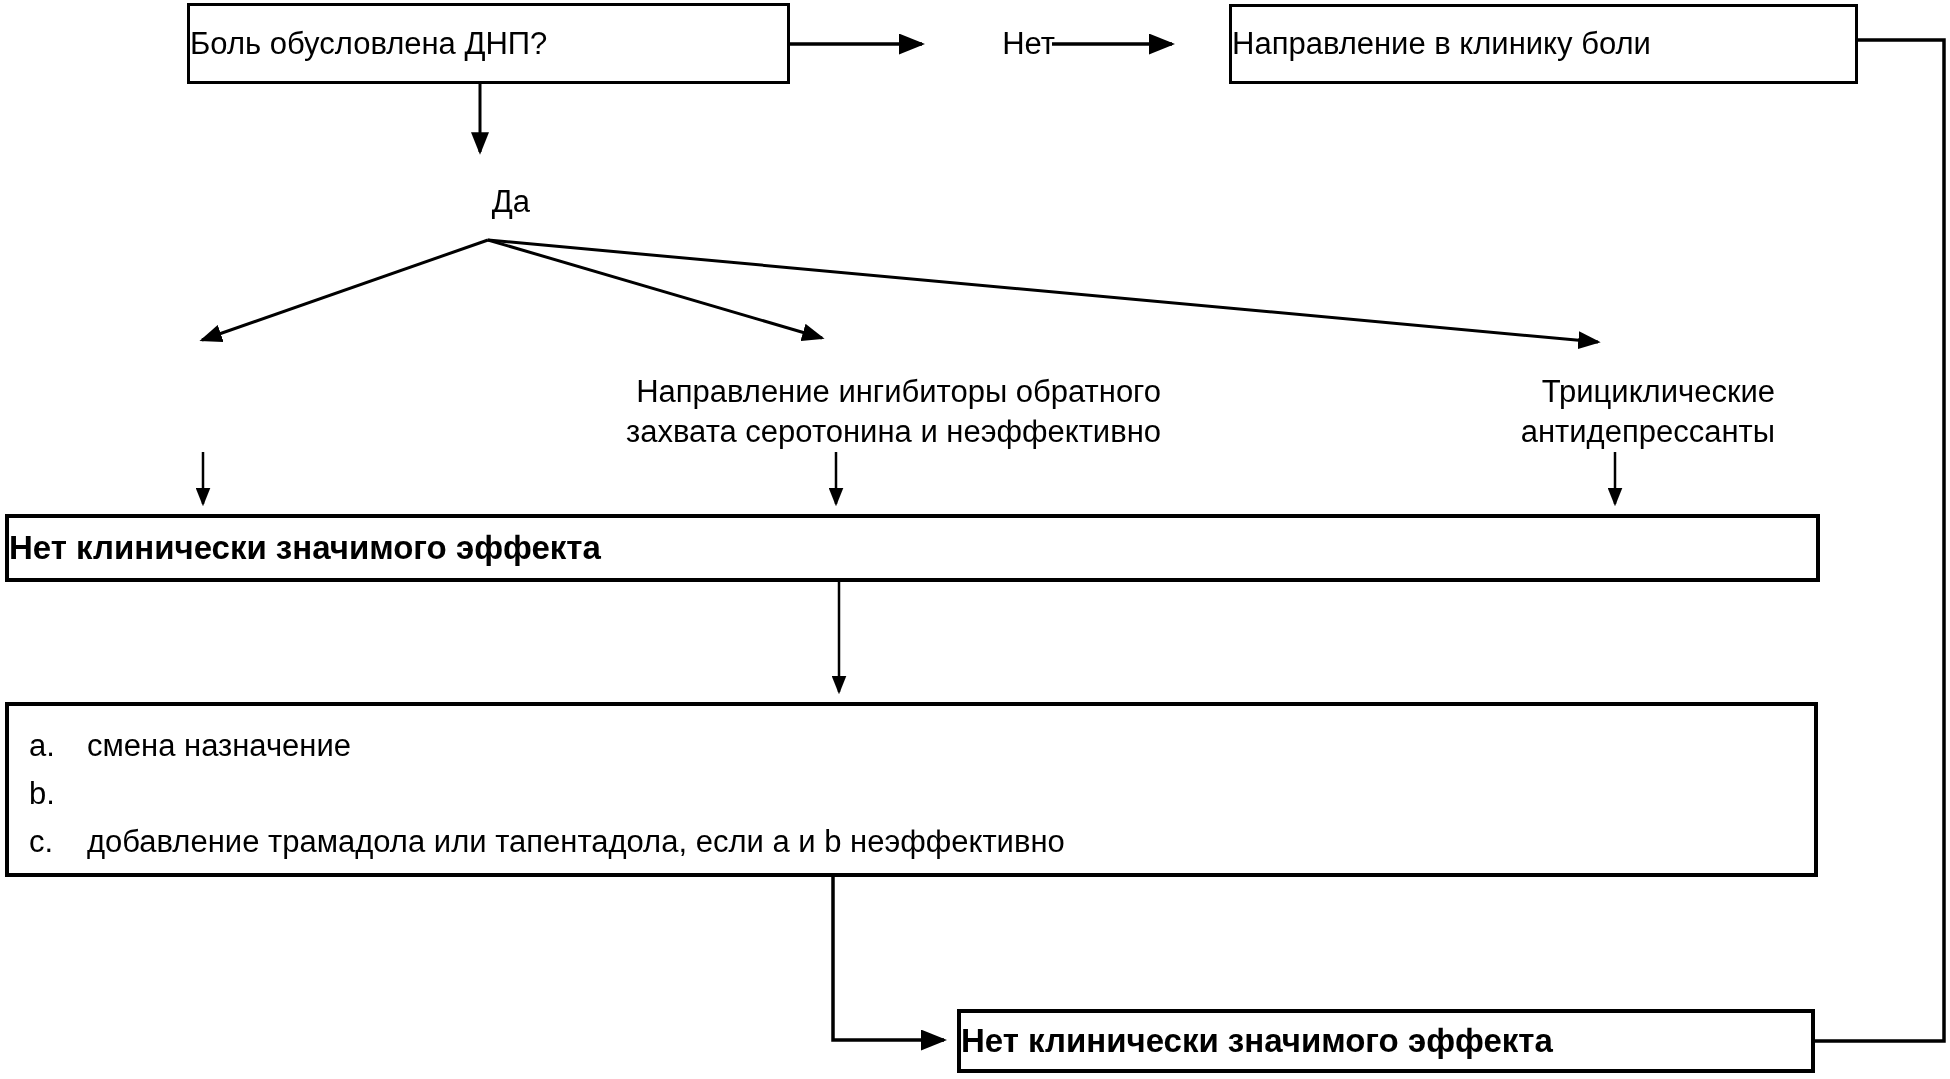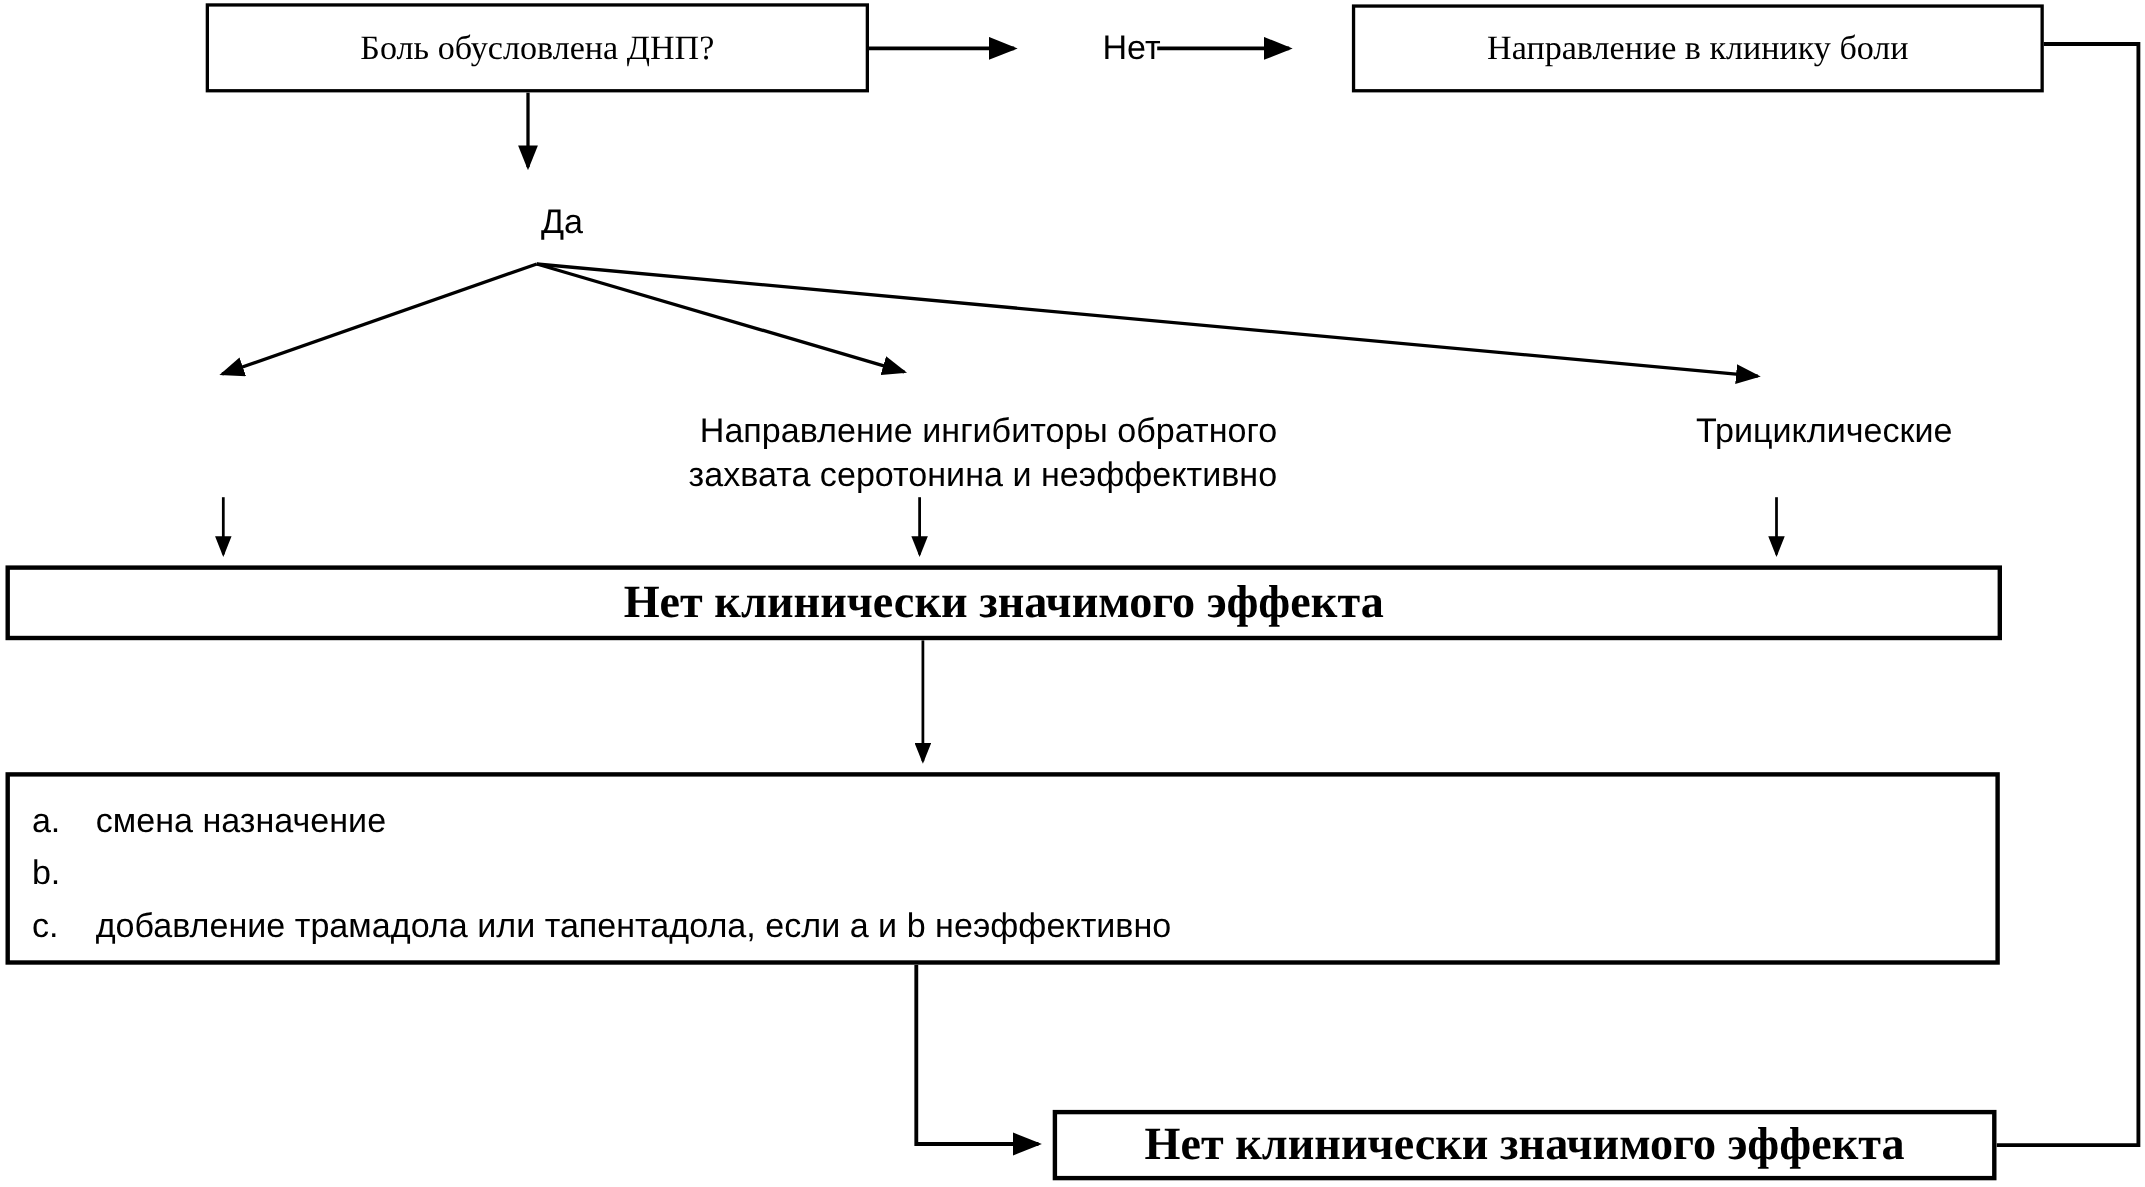--- a/index.html
+++ b/index.html
@@ -15,40 +15,38 @@
     font-family: "Liberation Sans", "DejaVu Sans", sans-serif;
     color: #000000;
     overflow: hidden;
   }
   .box {
     position: absolute;
     border: 3px solid #000000;
     background: #ffffff;
     display: flex;
     align-items: center;
-    justify-content: center;
     box-sizing: border-box;
     text-align: center;
-    font-family: Liberation Serif, serif;
   }
   .box.wide {
     border-width: 4px;
   }
   .lbl {
     position: absolute;
     text-align: right;
     white-space: nowrap;
   }
   .fs {
     font-size: 31px;
     line-height: 40px;
   }
   .bold-line {
     font-weight: bold;
-    font-size: 42px;
+    font-size: 33px;
   }
   #arrow-layer {
     position: absolute;
     left: 0;
     top: 0;
     width: 1950px;
     height: 1079px;
   }
   .list-box {
     position: absolute;
@@ -113,20 +111,21 @@
   <div class="lbl fs" style="left:430px; top:182px; width:100px;">Да</div>
 
 
   <div class="lbl fs" style="left:511px; top:372px; width:650px;">
     <div>Направление ингибиторы обратного</div>
     <div>захвата серотонина и неэффективно</div>
   </div>
 
   <div class="lbl fs" style="left:1455px; top:372px; width:320px;">
     <div>Трициклические</div>
+    <div>антидепрессанты</div>
   </div>
 
   <div class="box wide bold-line" style="left:5px; top:514px; width:1815px; height:68px;">
     <span>Нет клинически значимого эффекта</span>
   </div>
 
   <div class="list-box" style="left:5px; top:702px; width:1813px; height:175px; padding-top:16px;">
     <div class="list-row">
       <span class="list-marker">a.</span>
       <span>смена назначение</span>

